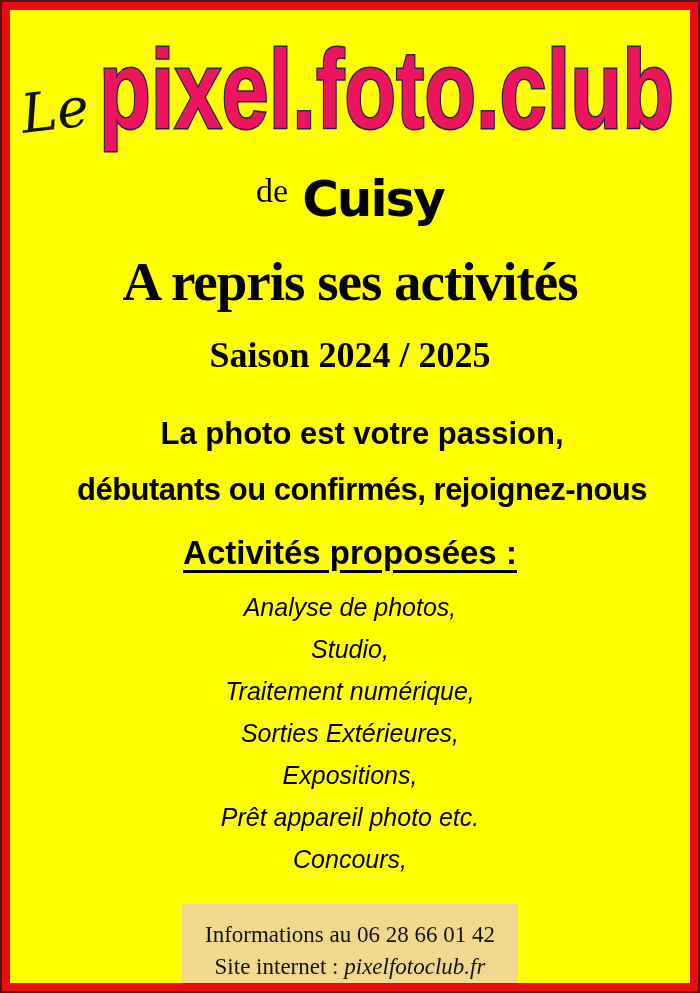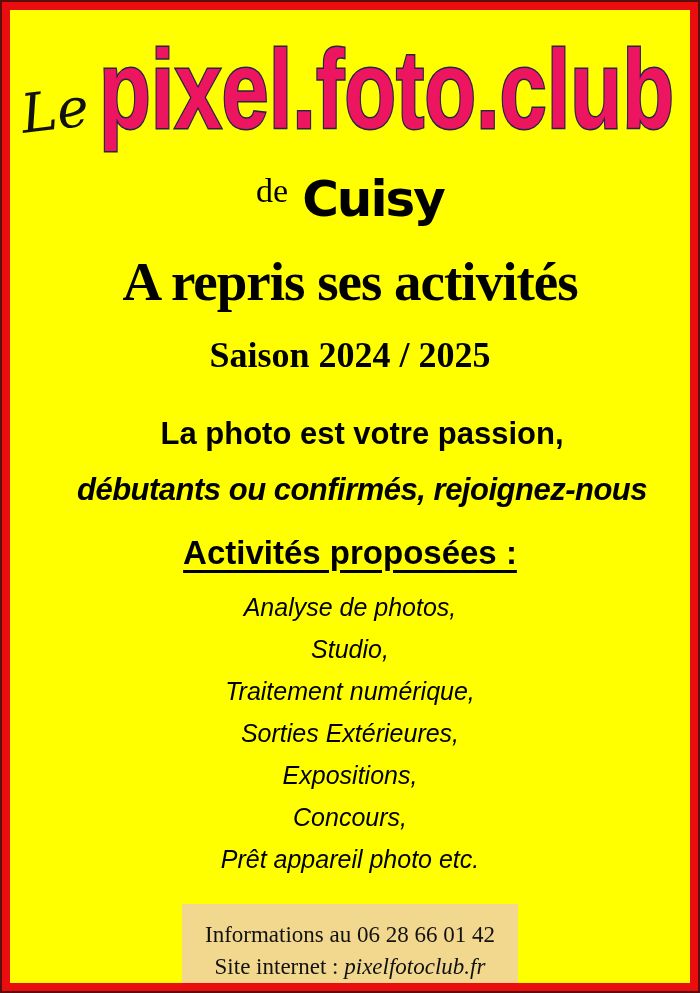--- a/index.html
+++ b/index.html
@@ -88,21 +88,21 @@
   
   .pitch1, .pitch2 {
     margin:0;
     font-family:"Liberation Sans", sans-serif;
     font-weight:bold;
     font-size:31px;
     line-height:44px;
     padding-left:24px;
   }
   .pitch1 { margin-top:34px; }
-  .pitch2 { margin-top:12px; letter-spacing:-0.5px;font-style:italic; }
+  .pitch2 { margin-top:12px; letter-spacing:-0.5px; }
 
   .act-heading {
     margin:18px 12px 0;
     font-family:"Liberation Sans", sans-serif;
     font-weight:bold;
     font-size:33px;
     line-height:46px;
     text-decoration:underline;
     text-decoration-thickness:3px;
     text-underline-offset:6px;
@@ -167,22 +167,22 @@
       <p class="pitch2">débutants ou confirmés, rejoignez-nous</p>
 
       <h3 class="act-heading">Activités proposées :</h3>
 
       <ul class="activities">
         <li>Analyse de photos,</li>
         <li>Studio,</li>
         <li>Traitement numérique,</li>
         <li>Sorties Extérieures,</li>
         <li>Expositions,</li>
+        <li>Prêt appareil photo etc.</li>
         <li>Concours,</li>
-        <li>Prêt appareil photo etc.</li>
       </ul>
 
       <div class="info-box">
         <p>Informations au 06 28 66 01 42</p>
         <p><span>Site internet :</span> <span class="site-url">pixelfotoclub.fr</span></p>
       </div>
 
     </div>
   </div>
 </div>

